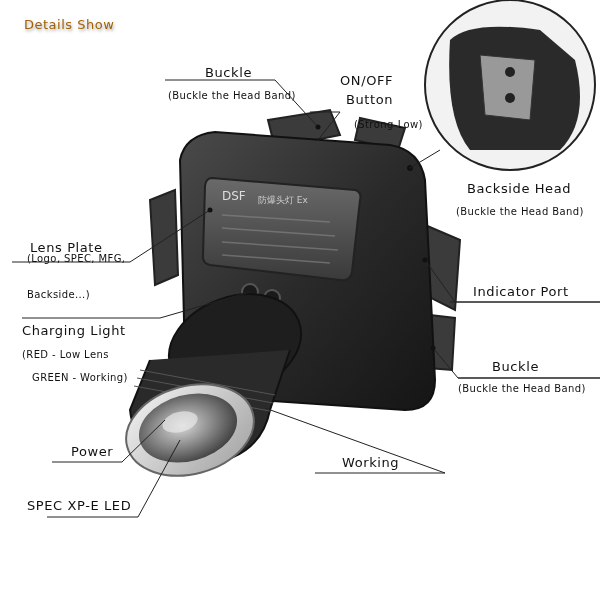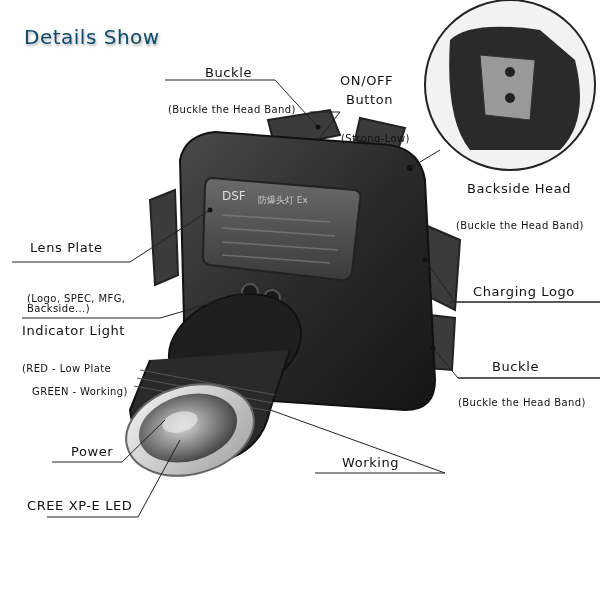--- a/index.html
+++ b/index.html
@@ -1,21 +1,21 @@
 <!DOCTYPE html>
 <html><head>
 <meta charset="utf-8">
 <style>
   html, body { margin:0; padding:0; background:#ffffff; }
   body { width:600px; height:600px; position:relative; overflow:hidden;
          font-family: "DejaVu Sans", sans-serif; color:#1a1a1a; }
-  .title { position:absolute; left:24px; top:25px; font-size:20px; letter-spacing:0.5px;
-           color:#0c4a6e; text-shadow: 1px 2px 3px rgba(0,0,0,0.35); }
+  .title { position:absolute; left:24px; top:17px; font-size:13px; letter-spacing:0.5px;
+           color:#a16207; text-shadow: 1px 2px 3px rgba(0,0,0,0.35); }
   .lbl { position:absolute; font-size:13px; letter-spacing:0.6px; color:#111; white-space:nowrap; }
-  .sub { position:absolute; font-size:10px; letter-spacing:0.4px; color:#111; white-space:nowrap;margin-top:14px; }
+  .sub { position:absolute; font-size:10px; letter-spacing:0.4px; color:#111; white-space:nowrap; }
   svg.main { position:absolute; left:0; top:0; }
 </style>
 </head>
 <body>
 
 <svg class="main" width="600" height="600" viewBox="0 0 600 600">
   <defs>
     <linearGradient id="bodyG" x1="0" y1="0" x2="1" y2="1">
       <stop offset="0" stop-color="#4a4a4a"></stop>
         <stop offset="0.5" stop-color="#2a2a2a"></stop>
@@ -98,33 +98,33 @@
   </g>
 </svg>
 
 <div class="title">Details Show</div>
 
 <div class="lbl" style="left:205px;top:65px">Buckle</div>
 <div class="sub" style="left:168px;top:90px">(Buckle the Head Band)</div>
 
 <div class="lbl" style="left:340px;top:73px">ON/OFF</div>
 <div class="lbl" style="left:346px;top:92px">Button</div>
-<div class="sub" style="left:341px;top:119px">(Strong-Low)</div>
+<div class="sub" style="left:354px;top:119px">(Strong-Low)</div>
 
 <div class="lbl" style="left:467px;top:181px">Backside Head</div>
 <div class="sub" style="left:456px;top:206px">(Buckle the Head Band)</div>
 
 <div class="lbl" style="left:30px;top:240px">Lens Plate</div>
-<div class="sub" style="left:27px;top:279px">(Logo, SPEC, MFG,</div>
+<div class="sub" style="left:27px;top:253px">(Logo, SPEC, MFG,</div>
 <div class="sub" style="left:27px;top:289px">Backside...)</div>
 
-<div class="lbl" style="left:473px;top:284px">Charging Logo</div>
+<div class="lbl" style="left:473px;top:284px">Indicator Port</div>
 
-<div class="lbl" style="left:22px;top:323px">Indicator Light</div>
-<div class="sub" style="left:22px;top:349px">(RED - Low Plate</div>
+<div class="lbl" style="left:22px;top:323px">Charging Light</div>
+<div class="sub" style="left:22px;top:349px">(RED - Low Lens</div>
 <div class="sub" style="left:32px;top:372px">GREEN - Working)</div>
 
 <div class="lbl" style="left:492px;top:359px">Buckle</div>
 <div class="sub" style="left:458px;top:383px">(Buckle the Head Band)</div>
 
 <div class="lbl" style="left:71px;top:444px">Power</div>
 <div class="lbl" style="left:342px;top:455px">Working</div>
-<div class="lbl" style="left:27px;top:498px">CREE XP-E LED</div>
+<div class="lbl" style="left:27px;top:498px">SPEC XP-E LED</div>
 
 </body></html>

